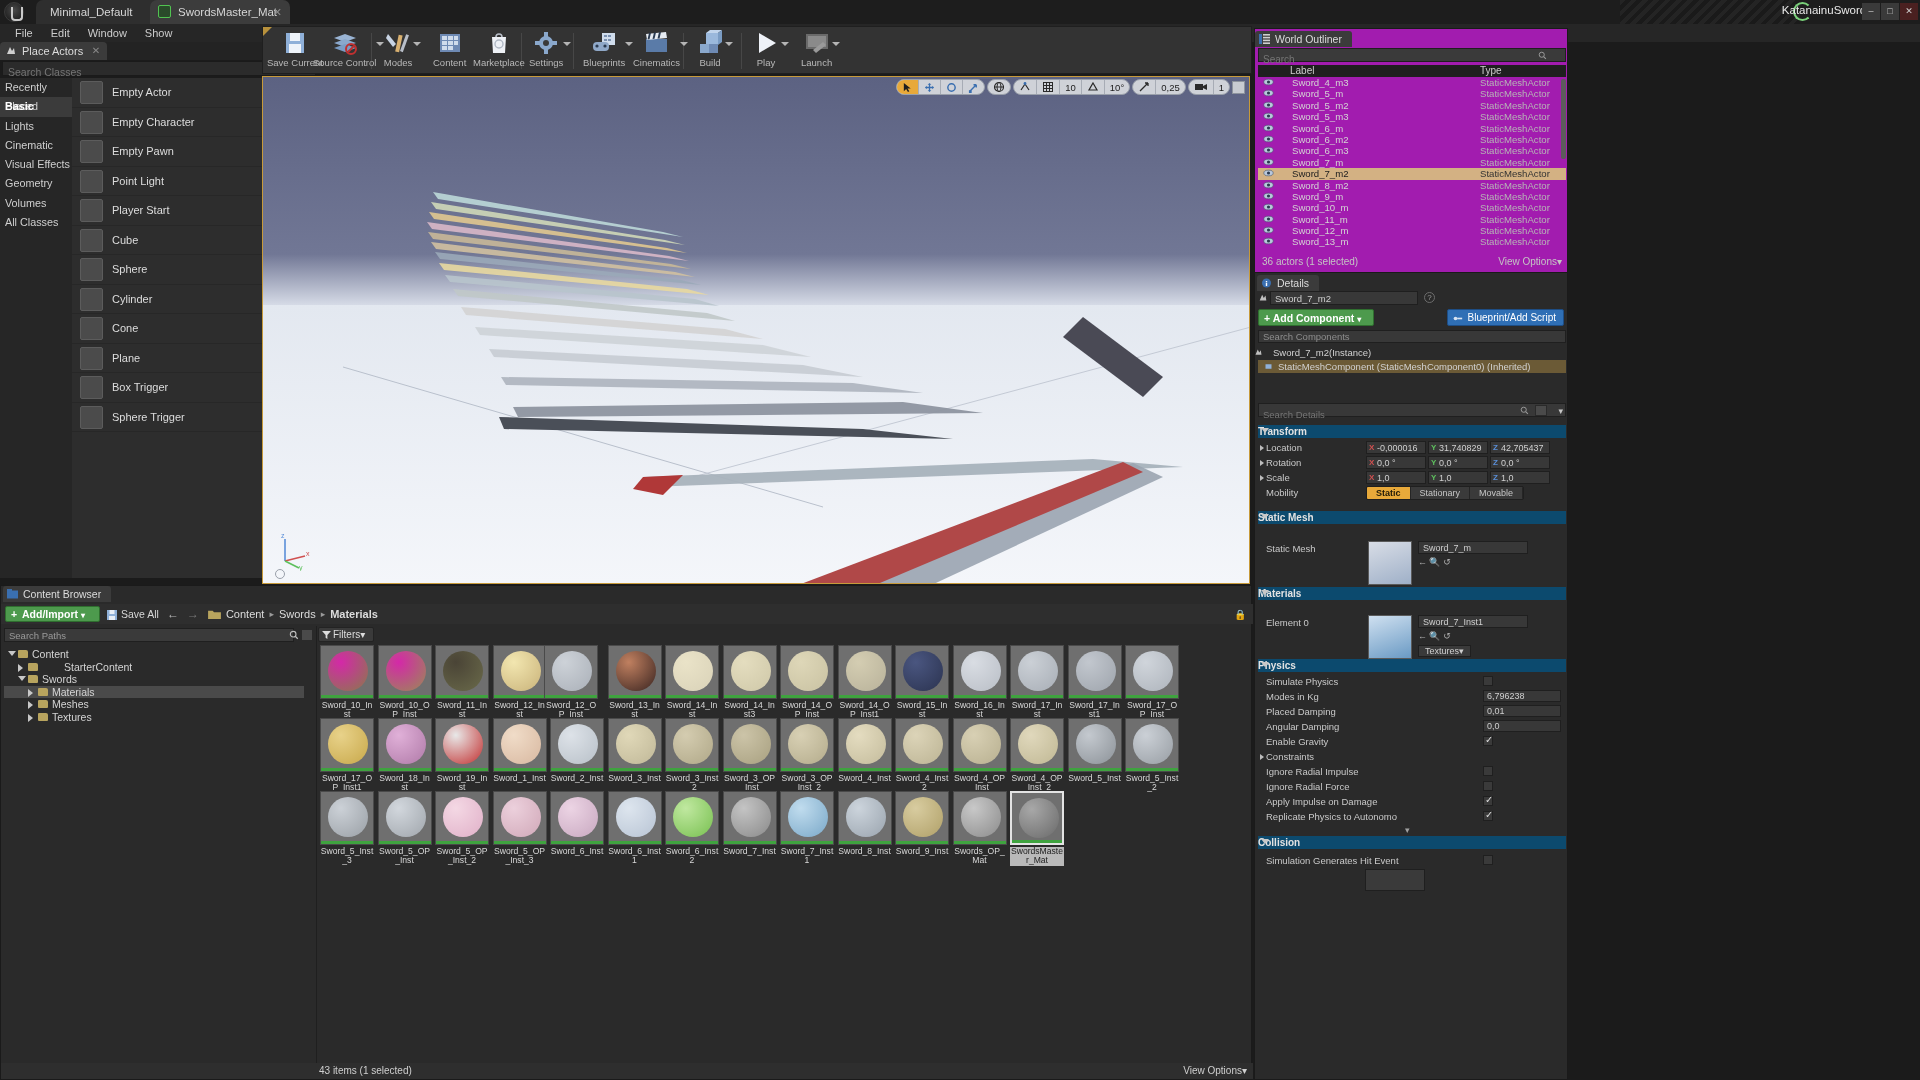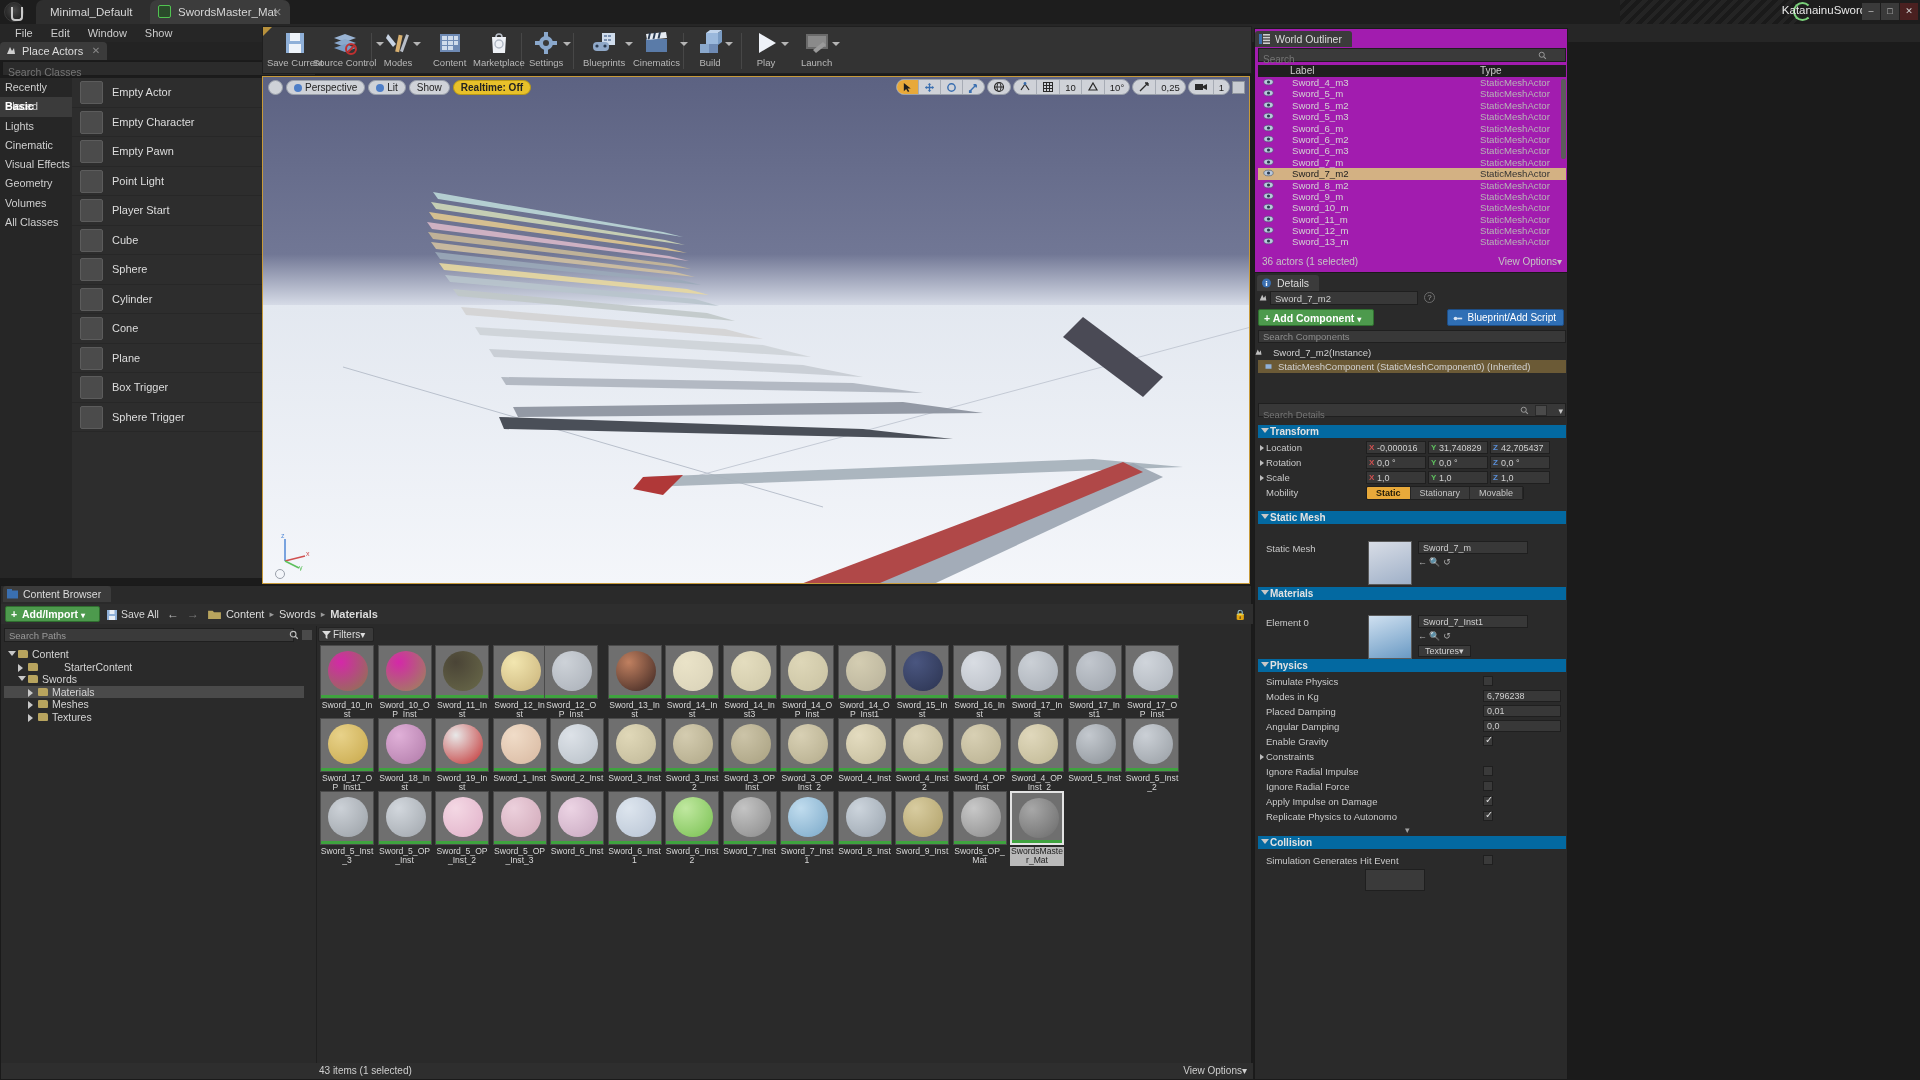--- a/index.html
+++ b/index.html
@@ -153,22 +153,22 @@
     background:#383838; border:1px solid #1f1f1f; font-size:9.5px; color:#8e8e8e;
     line-height:12px; padding-left:4px; }
   .comp-row { position:absolute; left:3px; width:308px; height:13px; font-size:9.5px;
     line-height:13px; padding-left:6px; color:#d2d2d2; }
   .comp-row.hl { background:#6b5a36; }
   .det-search { position:absolute; left:3px; top:130px; width:308px; height:14px;
     background:#383838; border:1px solid #1f1f1f; }
   .det-search input { width:85%; height:100%; background:transparent; border:none;
     outline:none; color:#b4b4b4; font-size:9.5px; padding-left:4px;
     font-family:"Liberation Sans", sans-serif; }
-  .sect { position:absolute; left:3px; width:308px; height:13px; background:#0369a1;
-    font-size:10px; color:#e2e2e2; line-height:13px; padding-left:12px; font-weight:bold; }
+  .sect { position:absolute; left:3px; width:308px; height:13px; background:#0c4a6e;
+    font-size:10px; color:#e2e2e2; line-height:13px; font-weight:bold; }
   .sect .tri { position:absolute; left:3px; top:3px; width:0; height:0;
     border-left:4px solid transparent; border-right:4px solid transparent;
     border-top:5px solid #c8c8c8; }
   .prow { position:absolute; left:3px; width:308px; height:15px; font-size:9.5px; }
   .prow .pl { position:absolute; left:8px; top:2px; color:#c9c9c9; }
   .prow .pl .tri2 { position:absolute; left:-6px; top:3px; width:0; height:0;
     border-top:3.5px solid transparent; border-bottom:3.5px solid transparent;
     border-left:4px solid #bdbdbd; }
   .vec { position:absolute; left:108px; top:1px; display:flex; gap:2px; }
   .vecf { position:relative; width:60px; height:13px; background:#383838;
@@ -518,27 +518,20 @@
         <polygon points="380,400 830,382 920,390 385,410" fill="#a8b2bc" opacity="0.95"></polygon>
         <polygon points="380,400 420,398 400,418 370,412" fill="#b03838"></polygon>
         <path d="M520 520 L830 400 L870 386 L900 400 L600 540 Z" fill="#9aa4b0" opacity="0.9"></path>
         <path d="M530 510 L860 385 L880 395 L560 530 Z" fill="#b04848"></path>
         <polygon points="1050,300 1110,340 1080,420 1040,400" fill="#6a2d3a"></polygon>
         <polygon points="1060,330 1100,350 1085,400 1055,385" fill="#c8cdb8"></polygon>
         <polygon points="820,240 900,300 880,320 800,260" fill="#4a4a55"></polygon>
       </g>
     </svg>
 
-    <div class="vp-bar">
-      <div class="vb round"></div>
-      <div class="vb blue-ic">Perspective</div>
-      <div class="vb blue-ic">Lit</div>
-      <div class="vb">Show</div>
-      <div class="vb yellow">Realtime: Off</div>
-    </div>
     <div class="vp-bar-r">
       <div class="grp sel-first">
         <div>
           <svg width="11" height="11" viewBox="0 0 12 12">
               <path d="M2 1 L2 10 L4.5 7.5 L6.5 11 L8 10 L6 7 L9.5 7 Z" fill="#1e1e1e"></path>
             </svg>
         </div>
         <div>
           <svg width="11" height="11" viewBox="0 0 12 12">
               <path d="M6 1 L8 3 H6.7 V5.3 H9 V4 L11 6 L9 8 V6.7 H6.7 V9 H8 L6 11 L4 9 H5.3 V6.7 H3 V8 L1 6 L3 4 V5.3 H5.3 V3 H4 Z" fill="#3a6fb0"></path>

